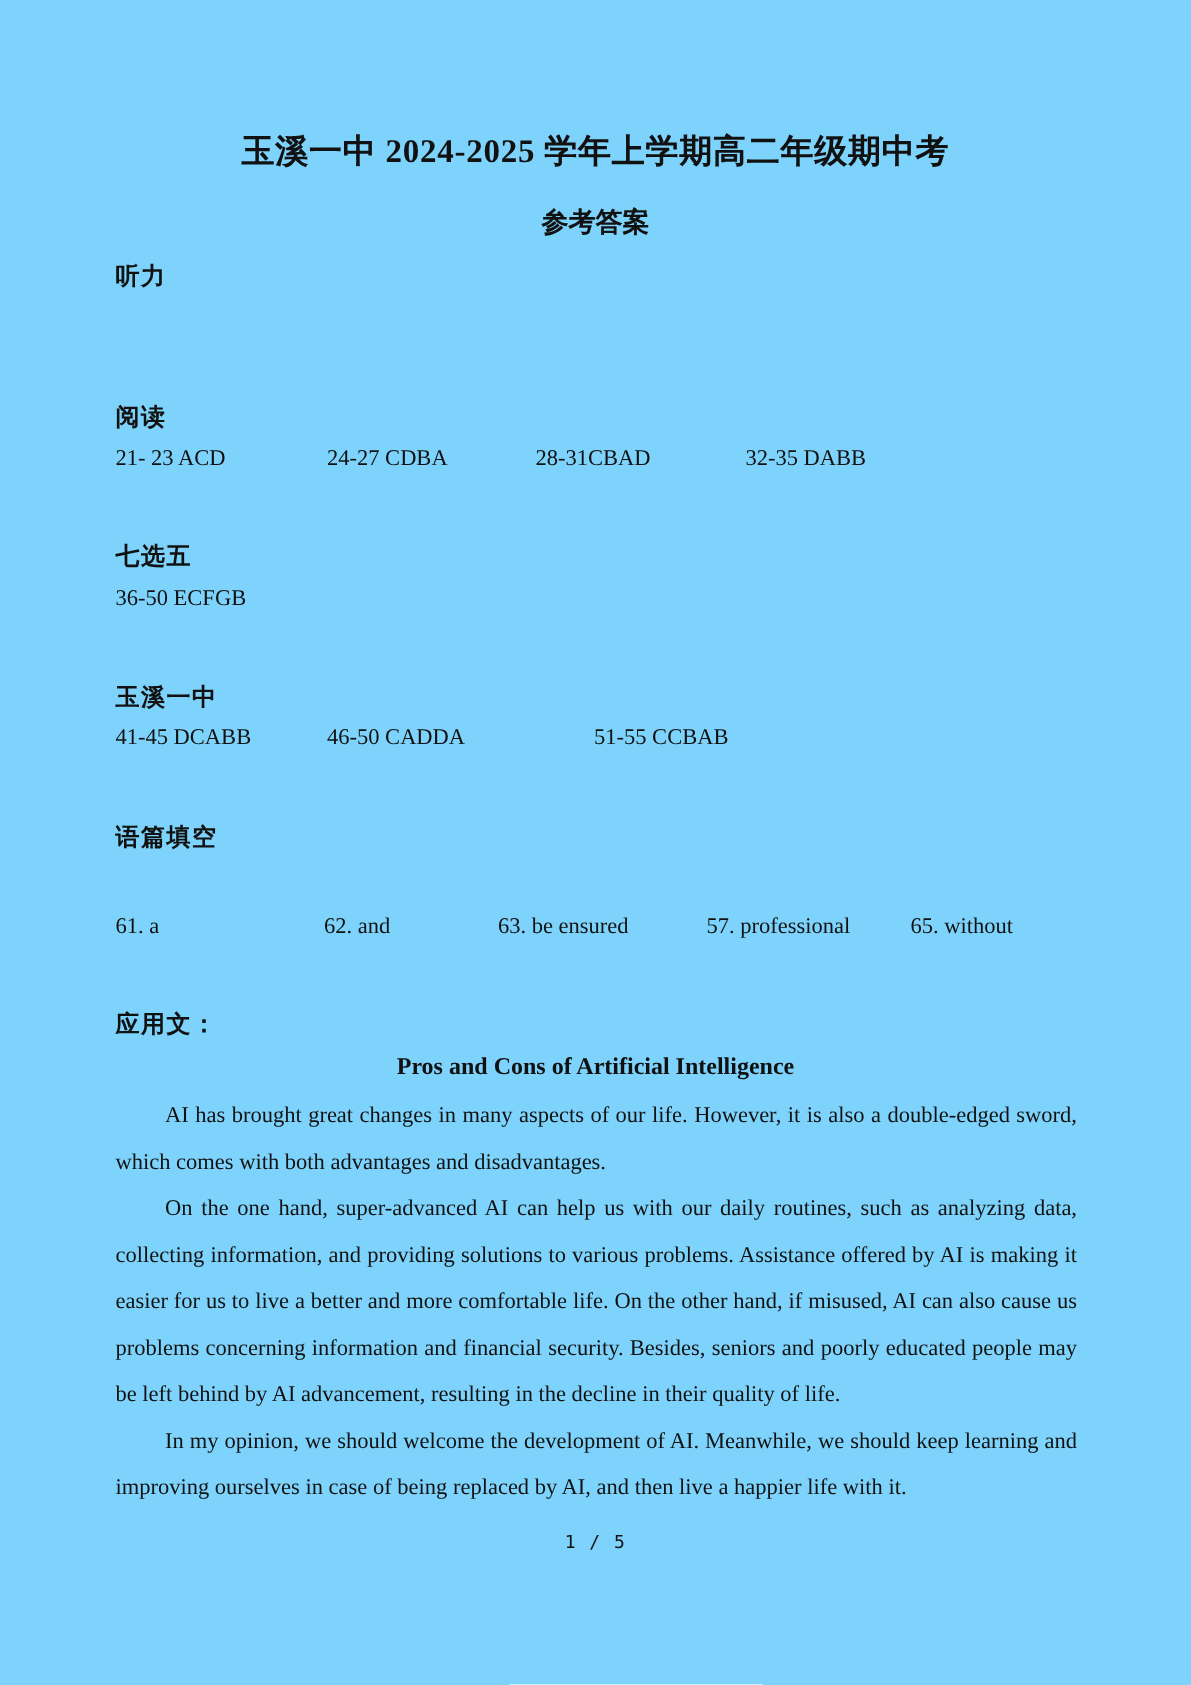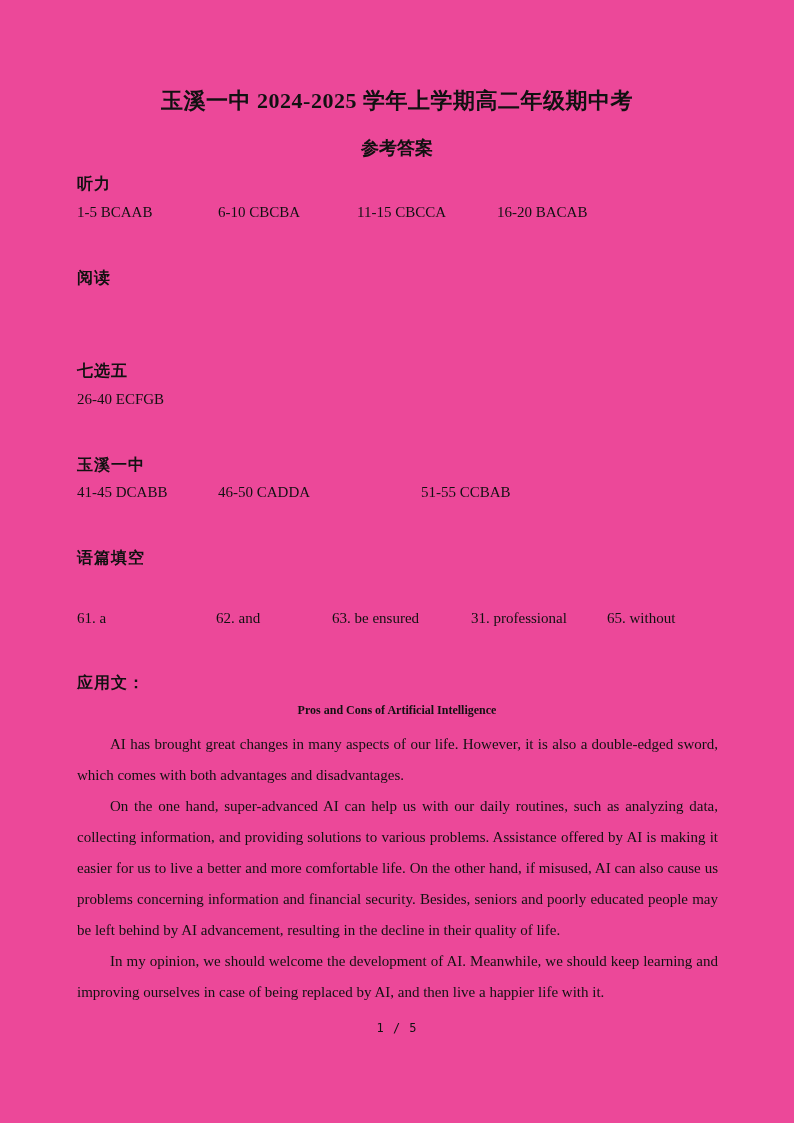--- a/index.html
+++ b/index.html
@@ -2,21 +2,21 @@
 <html><head>
 <meta charset="utf-8">
 <style>
   * { margin: 0; padding: 0; box-sizing: border-box; }
   html, body { background: #ffffff; }
   .page {
     position: relative;
     width: 794px;
     height: 1123px;
     margin: 0 auto;
-    background: #ec4899;
+    background: #7dd3fc;
     color: #111111;
     font-family: "Liberation Serif", "DejaVu Serif", serif;
     overflow: hidden;
   }
   .doc-title {
     position: absolute;
     top: 86px; left: 0; right: 0;
     text-align: center;
     font-size: 22px;
     font-weight: 700;
@@ -45,21 +45,21 @@
     height: 20px;
     font-size: 15px;
     font-family: "Liberation Serif", "DejaVu Serif", serif;
     white-space: nowrap;
   }
   .answers-row span { position: absolute; top: 0; }
   .essay-title {
     position: absolute;
     top: 703px; left: 0; right: 0;
     text-align: center;
-    font-size: 12px;
+    font-size: 16px;
     font-weight: 700;
   }
   .essay-body {
     position: absolute;
     top: 729px;
     left: 77px;
     width: 641px;
     font-size: 15px;
     line-height: 31px;
     text-align: justify;
@@ -68,60 +68,60 @@
   .page-footer {
     position: absolute;
     top: 1021px; left: 0; right: 0;
     text-align: center;
     font-size: 12px;
     font-family: "DejaVu Sans Mono", "Liberation Mono", monospace;
     letter-spacing: 1px;
   }
   
   .c0 { left: 77px; }  .c1 { left: 218px; } .c2 { left: 357px; } .c3 { left: 497px; }
-  .cloze-c2 { left: 421px; text-align: right; }
+  .cloze-c2 { left: 396px; text-align: right; }
   .g0 { left: 77px; }  .g1 { left: 216px; } .g2 { left: 332px; } .g3 { left: 471px; }
   .g4a { left: 584px; } .g4b { left: 607px; }
 </style>
 </head>
 <body>
 
 <div class="page">
 
   <div class="doc-title">玉溪一中 2024-2025 学年上学期高二年级期中考</div>
   <div class="doc-subtitle">参考答案</div>
 
   <div class="section-label" style="top:174px">听力</div>
-  <div class="answers-row" style="top:204px">
-    <span class="c0">1-5 BCAAB</span>
-    <span class="c1">6-10 CBCBA</span>
-    <span class="c2">11-15 CBCCA</span>
-    <span class="c3">16-20 BACAB</span>
-  </div>
 
   <div class="section-label" style="top:268px">阅读</div>
+  <div class="answers-row" style="top:298px">
+    <span class="c0">21- 23 ACD</span>
+    <span class="c1">24-27 CDBA</span>
+    <span class="c2">28-31CBAD</span>
+    <span class="c3">32-35 DABB</span>
+  </div>
 
   <div class="section-label" style="top:361px">七选五</div>
   <div class="answers-row" style="top:391px">
-    <span class="c0">26-40 ECFGB</span>
+    <span class="c0">36-50 ECFGB</span>
   </div>
 
   <div class="section-label" style="top:455px">玉溪一中</div>
   <div class="answers-row" style="top:484px">
     <span class="c0">41-45 DCABB</span>
     <span class="c1">46-50 CADDA</span>
     <span class="cloze-c2">51-55 CCBAB</span>
   </div>
 
   <div class="section-label" style="top:548px">语篇填空</div>
   <div class="answers-row" style="top:610px">
     <span class="g0">61. a</span>
     <span class="g1">62. and</span>
     <span class="g2">63. be ensured</span>
-    <span class="g3">31. professional</span>
+    <span class="g3">57. professional</span>
     <span class="g4b">65. without</span>
   </div>
 
   <div class="section-label" style="top:673px">应用文：</div>
   <div class="essay-title">Pros and Cons of Artificial Intelligence</div>
   <div class="essay-body">
     <p>AI has brought great changes in many aspects of our life. However, it is also a double-edged sword, which comes with both advantages and disadvantages.</p>
     <p>On the one hand, super-advanced AI can help us with our daily routines, such as analyzing data, collecting information, and providing solutions to various problems. Assistance offered by AI is making it easier for us to live a better and more comfortable life. On the other hand, if misused, AI can also cause us problems concerning information and financial security. Besides, seniors and poorly educated people may be left behind by AI advancement, resulting in the decline in their quality of life.</p>
     <p>In my opinion, we should welcome the development of AI. Meanwhile, we should keep learning and improving ourselves in case of being replaced by AI, and then live a happier life with it.</p>
   </div>

